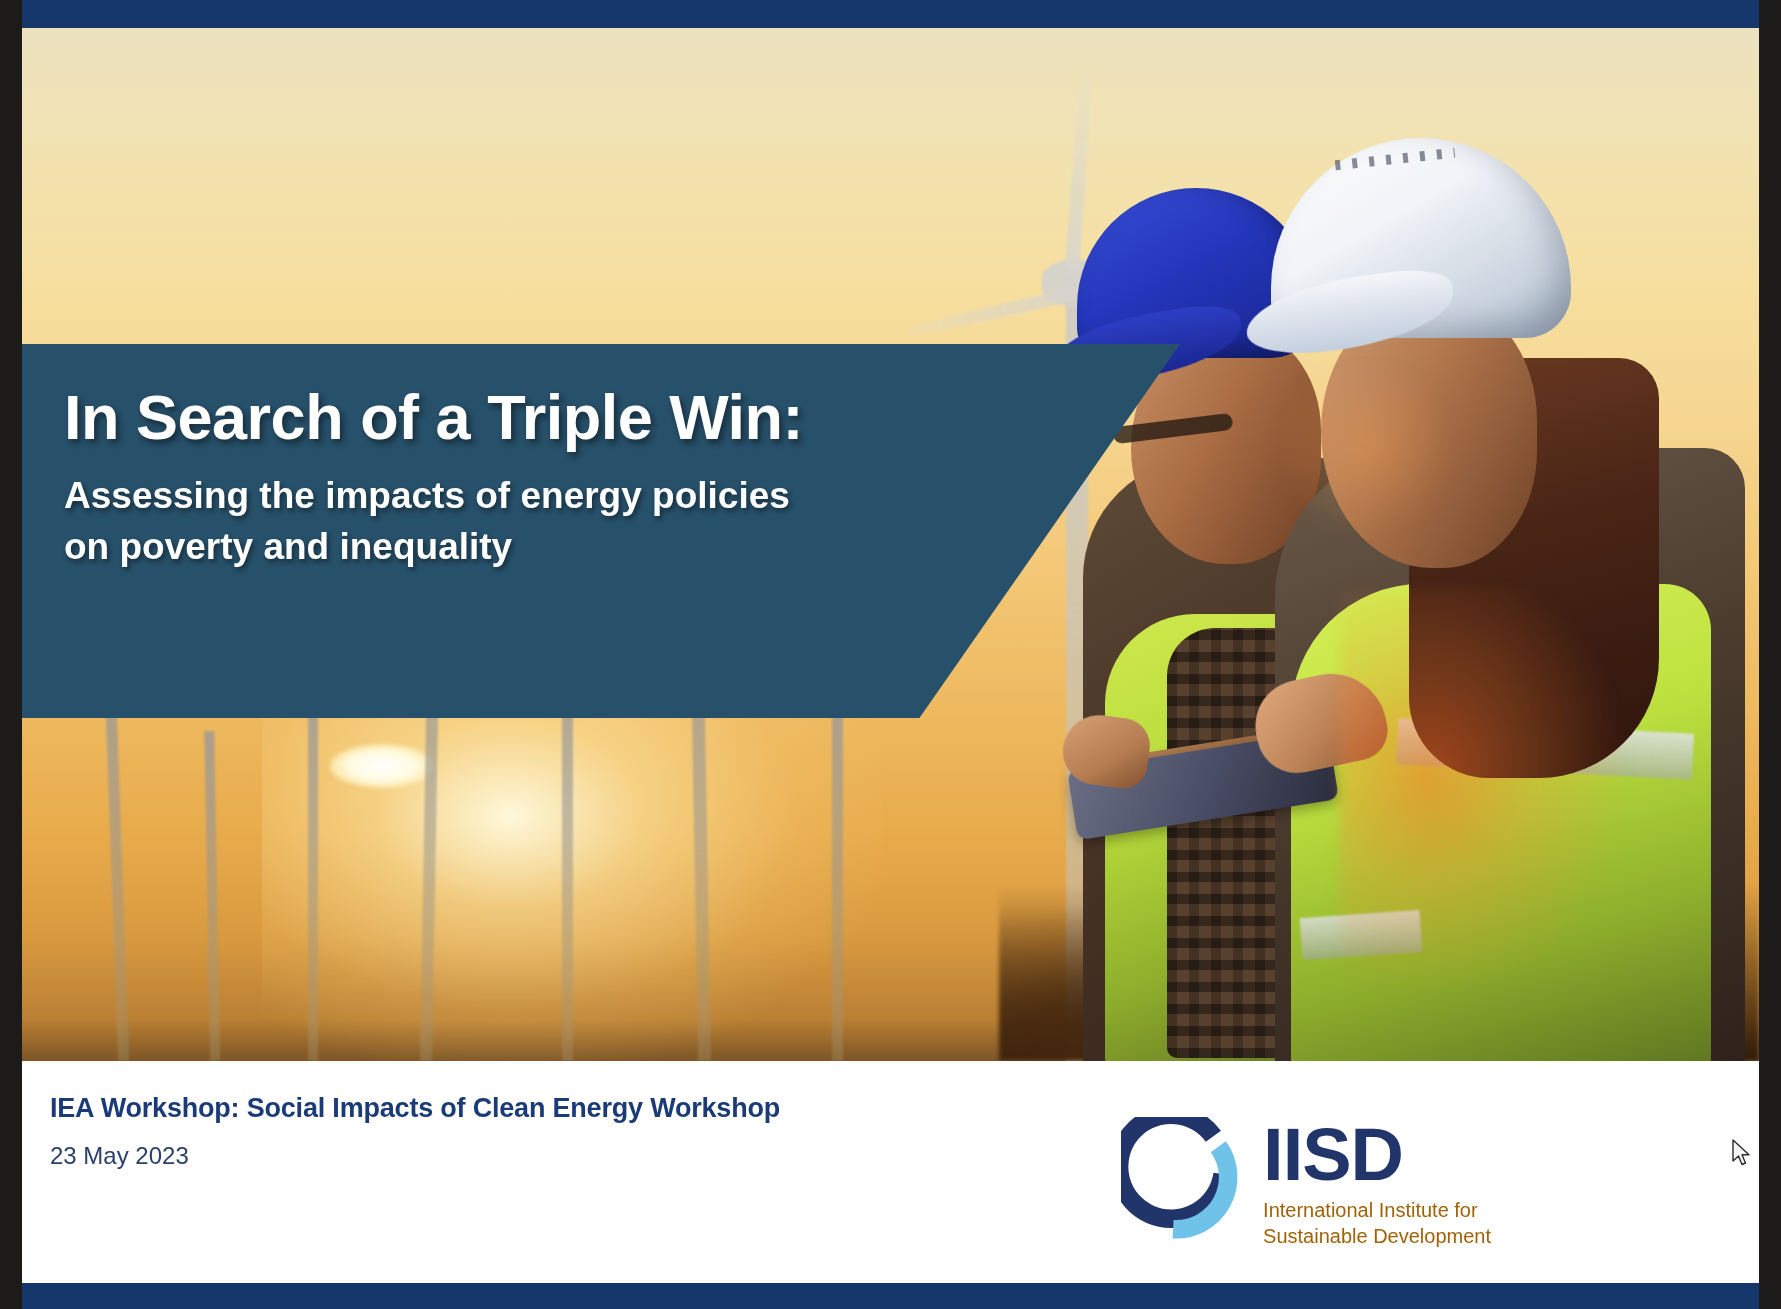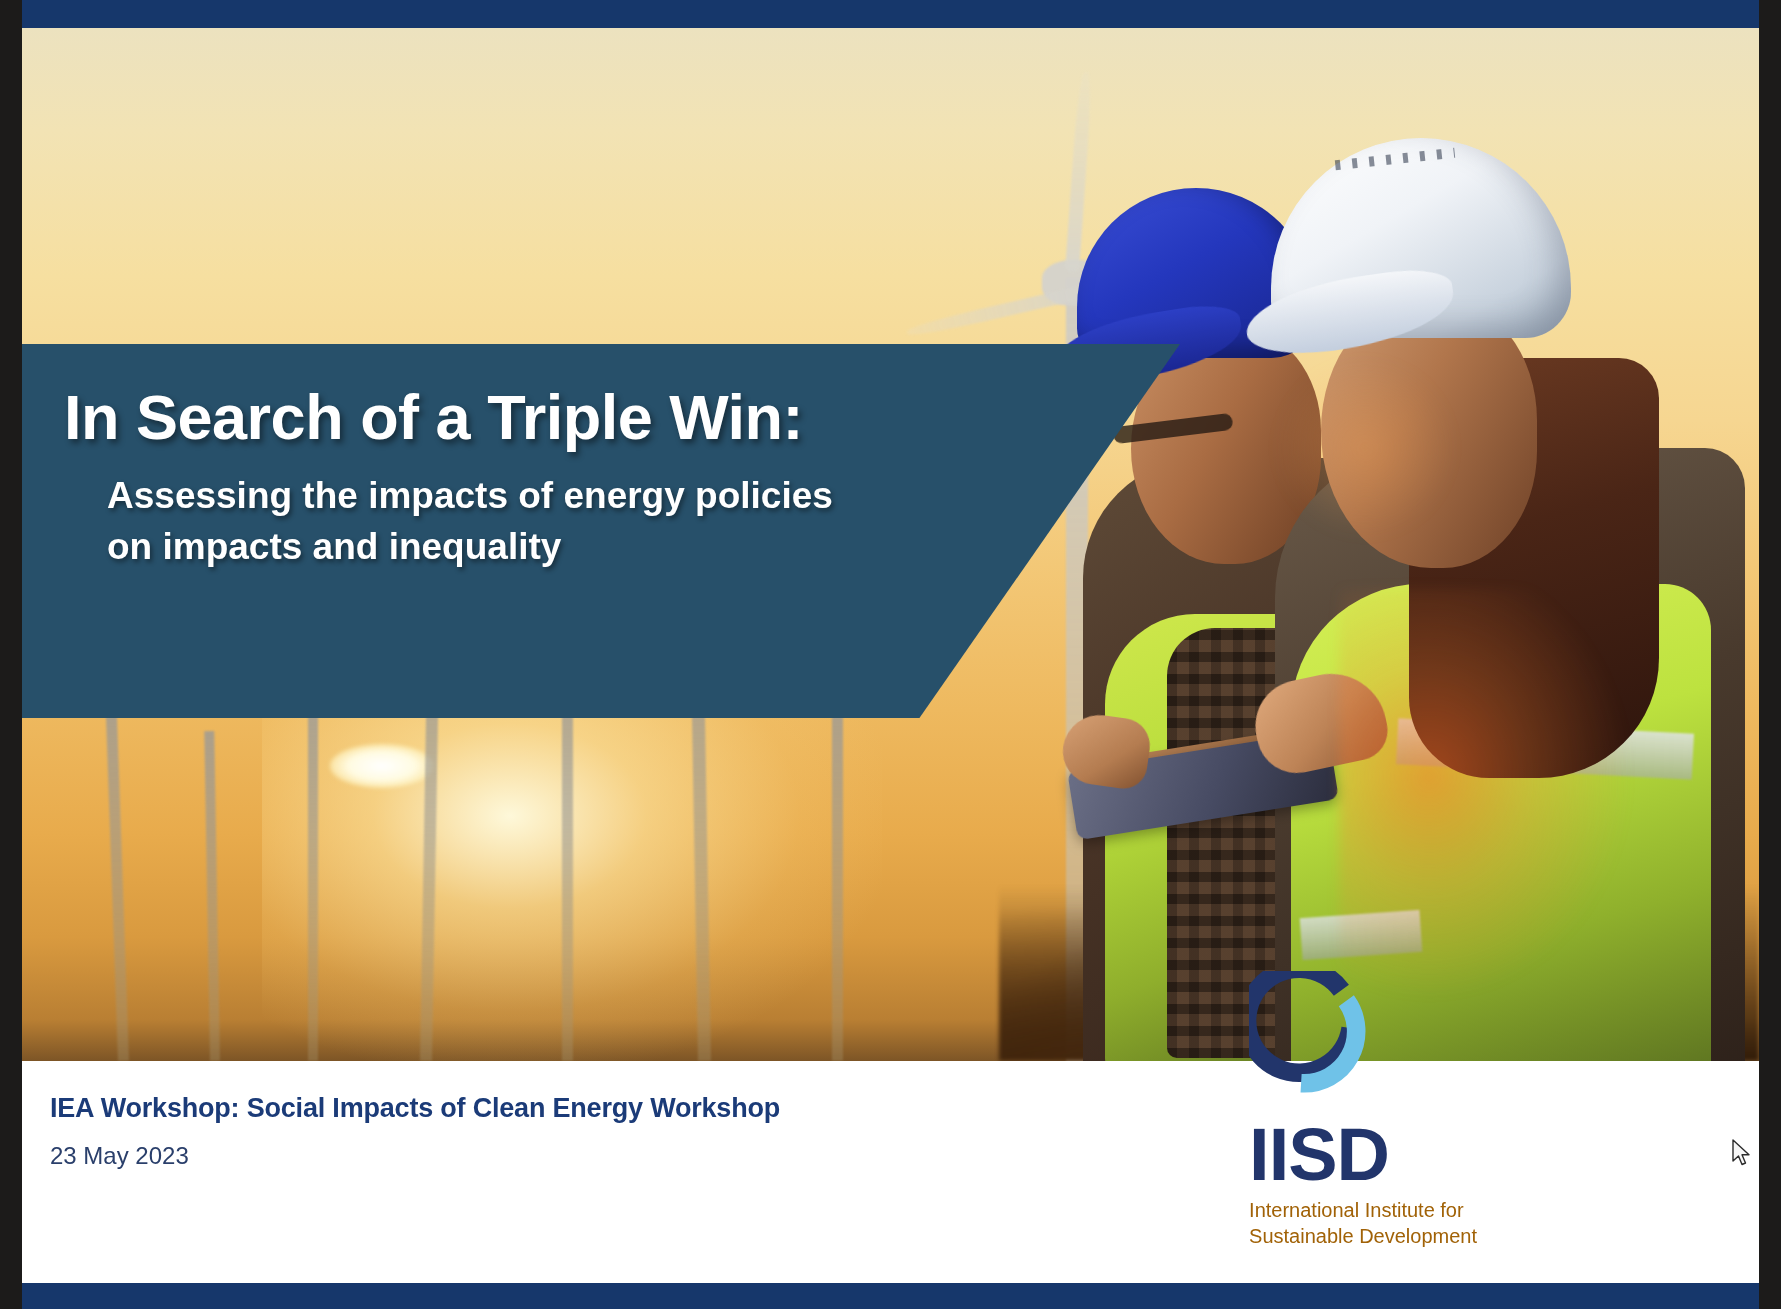--- a/index.html
+++ b/index.html
@@ -300,21 +300,21 @@
     white-space:nowrap;
   }
   #title-sub{
     color:#ffffff;
     font-size:37px;
     font-weight:bold;
     line-height:1.38;
     margin-top:20px;
     text-shadow:2px 3px 5px rgba(0,0,0,.45);
   }
-  #title-sub .ln{ display:block; white-space:nowrap;margin-left:43px; }
+  #title-sub .ln{ display:block; white-space:nowrap; }
 
   
   #footer{
     position:absolute; left:0; bottom:26px;
     width:100%; height:222px;
     background:#ffffff;
   }
   #footer-left{
     position:absolute; left:28px; top:32px;
   }
@@ -333,22 +333,22 @@
   }
   #footer-date{
     color:#2a3f6b;
     font-size:24px;
     margin-top:18px;
     white-space:nowrap;
   }
 
   
   #logo{
-    position:absolute; right:282px; bottom:34px;
-    display:flex; align-items:flex-start; gap:18px;flex-direction:column;
+    position:absolute; right:268px; bottom:34px;
+    display:flex; align-items:flex-start; gap:18px;
   }
   #logo-mark{ width:124px; height:124px; flex:none; margin-top:4px; }
   #logo-text{ padding-top:8px; }
   #logo-wordmark{
     color:#22356b;
     font-size:74px;
     font-weight:bold;
     letter-spacing:-1px;
     line-height:.92;
   }
@@ -424,21 +424,21 @@
         <div id="hand-l"></div>
 
         <div id="flare2"></div>
         <div id="flare"></div>
       </div>
 
       <div id="title-banner">
         <div id="title-main">In Search of a Triple Win:</div>
         <div id="title-sub">
           <span class="ln">Assessing the impacts of energy policies</span>
-          <span class="ln">on impacts and inequality</span>
+          <span class="ln">on poverty and inequality</span>
         </div>
       </div>
 
     </div>
 
     <div id="footer">
 
       <div id="footer-left">
         <div id="footer-title">IEA Workshop: Social Impacts of Clean Energy Workshop</div>
         <div id="footer-date">23 May 2023</div>

